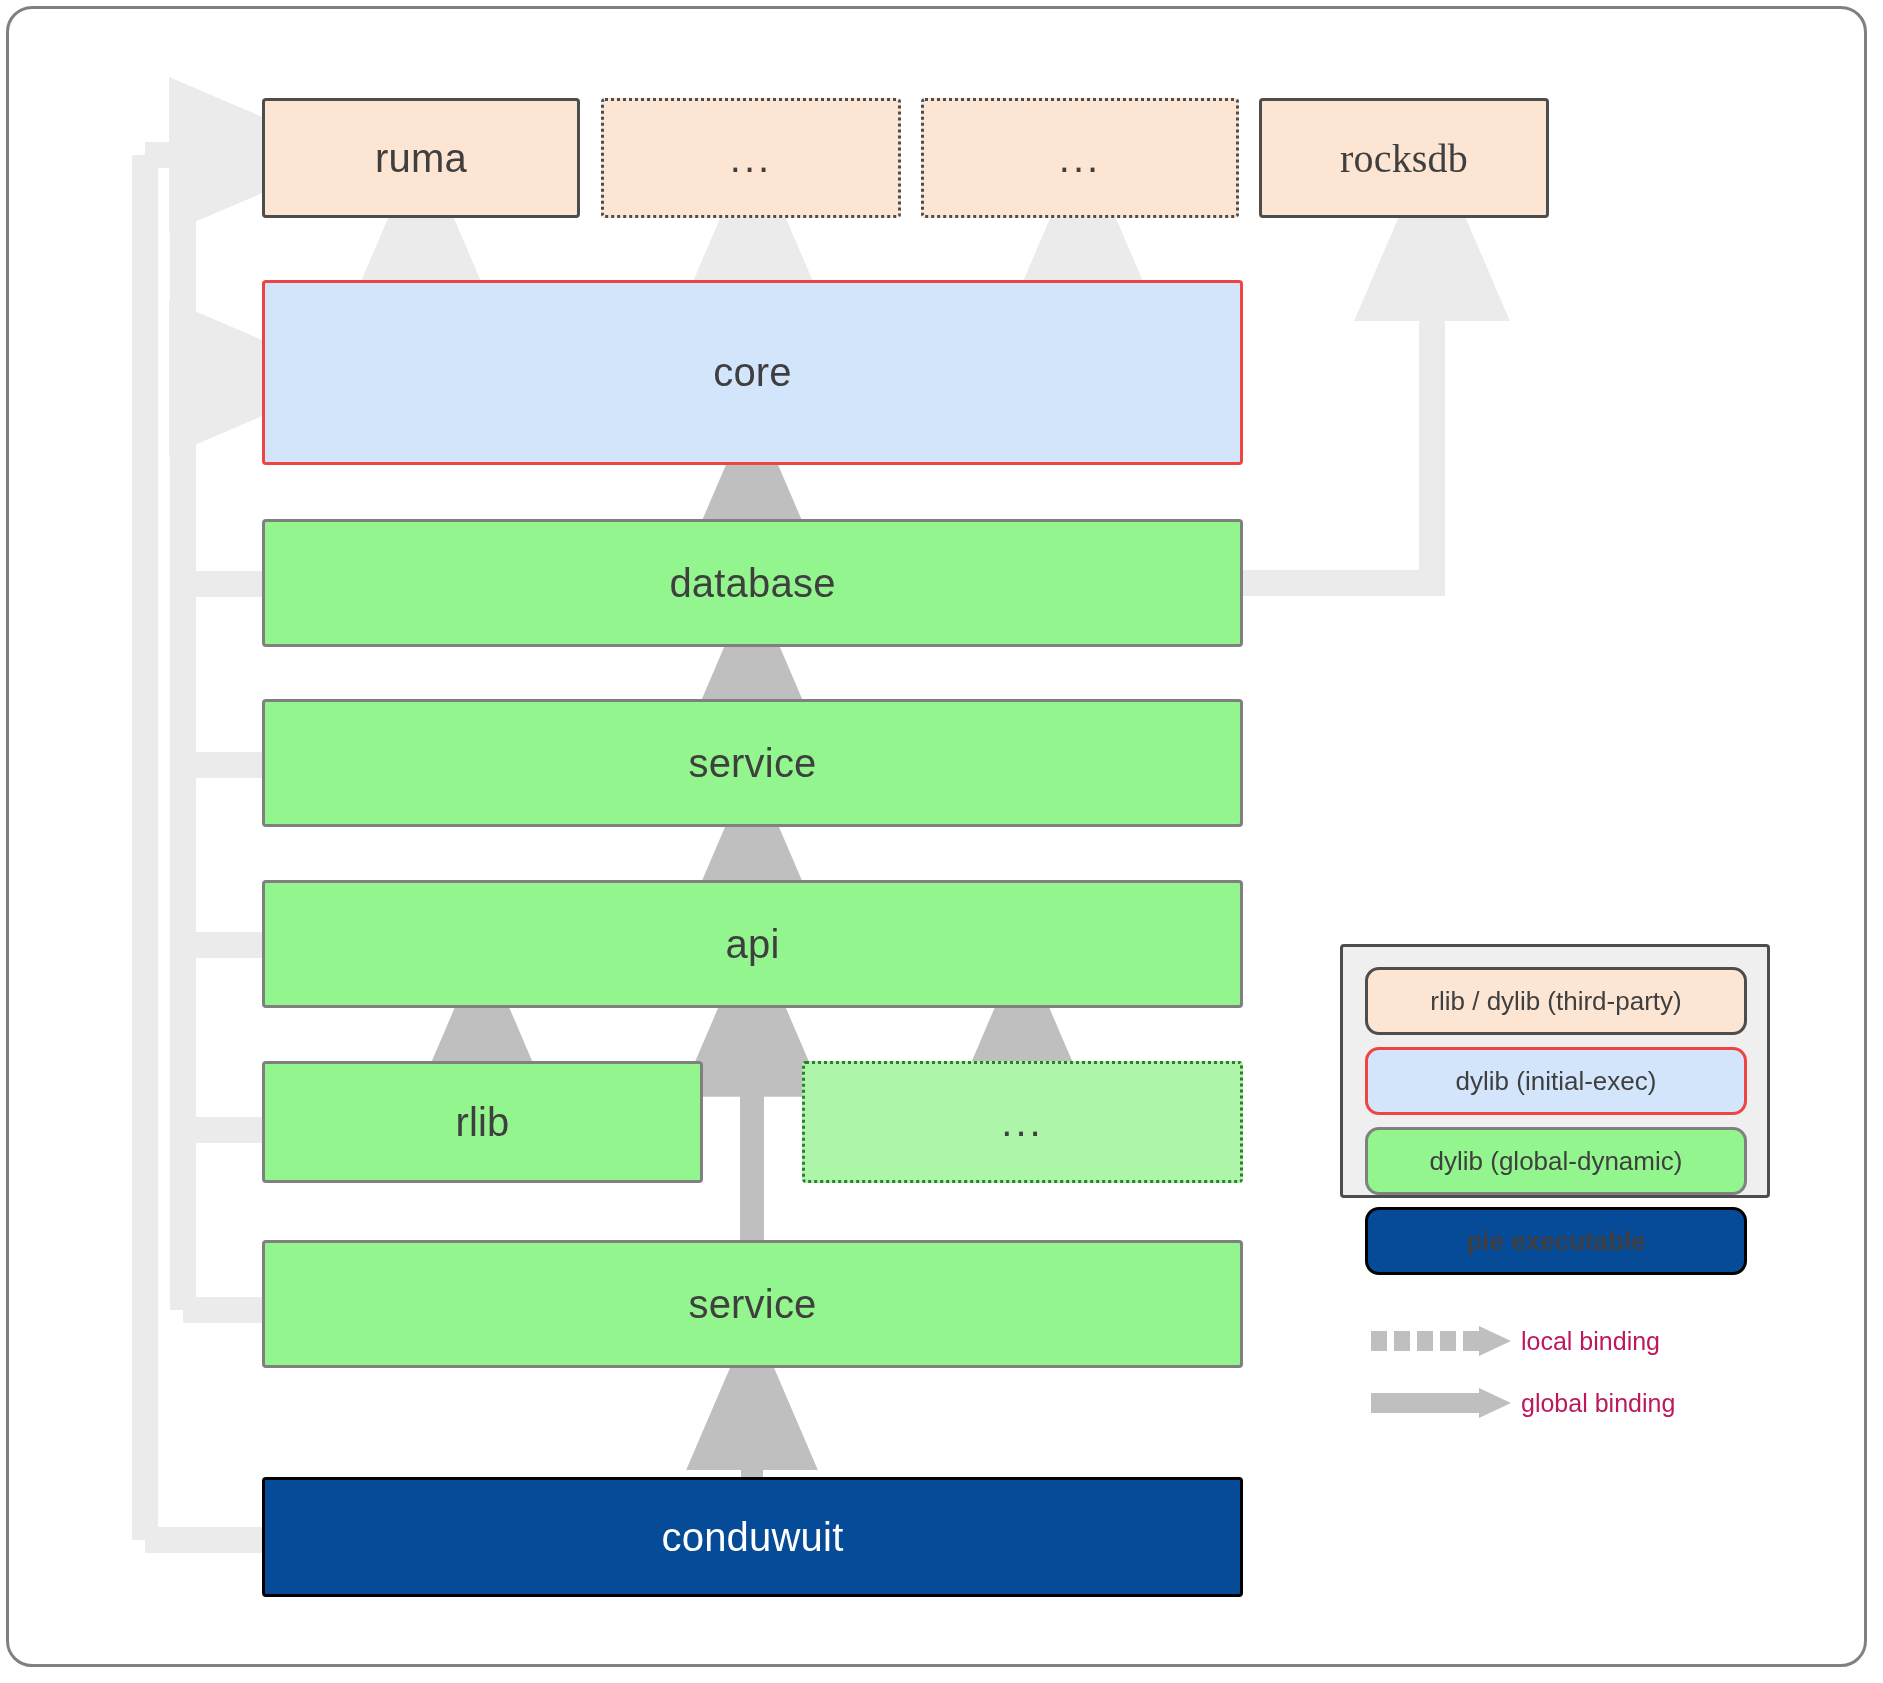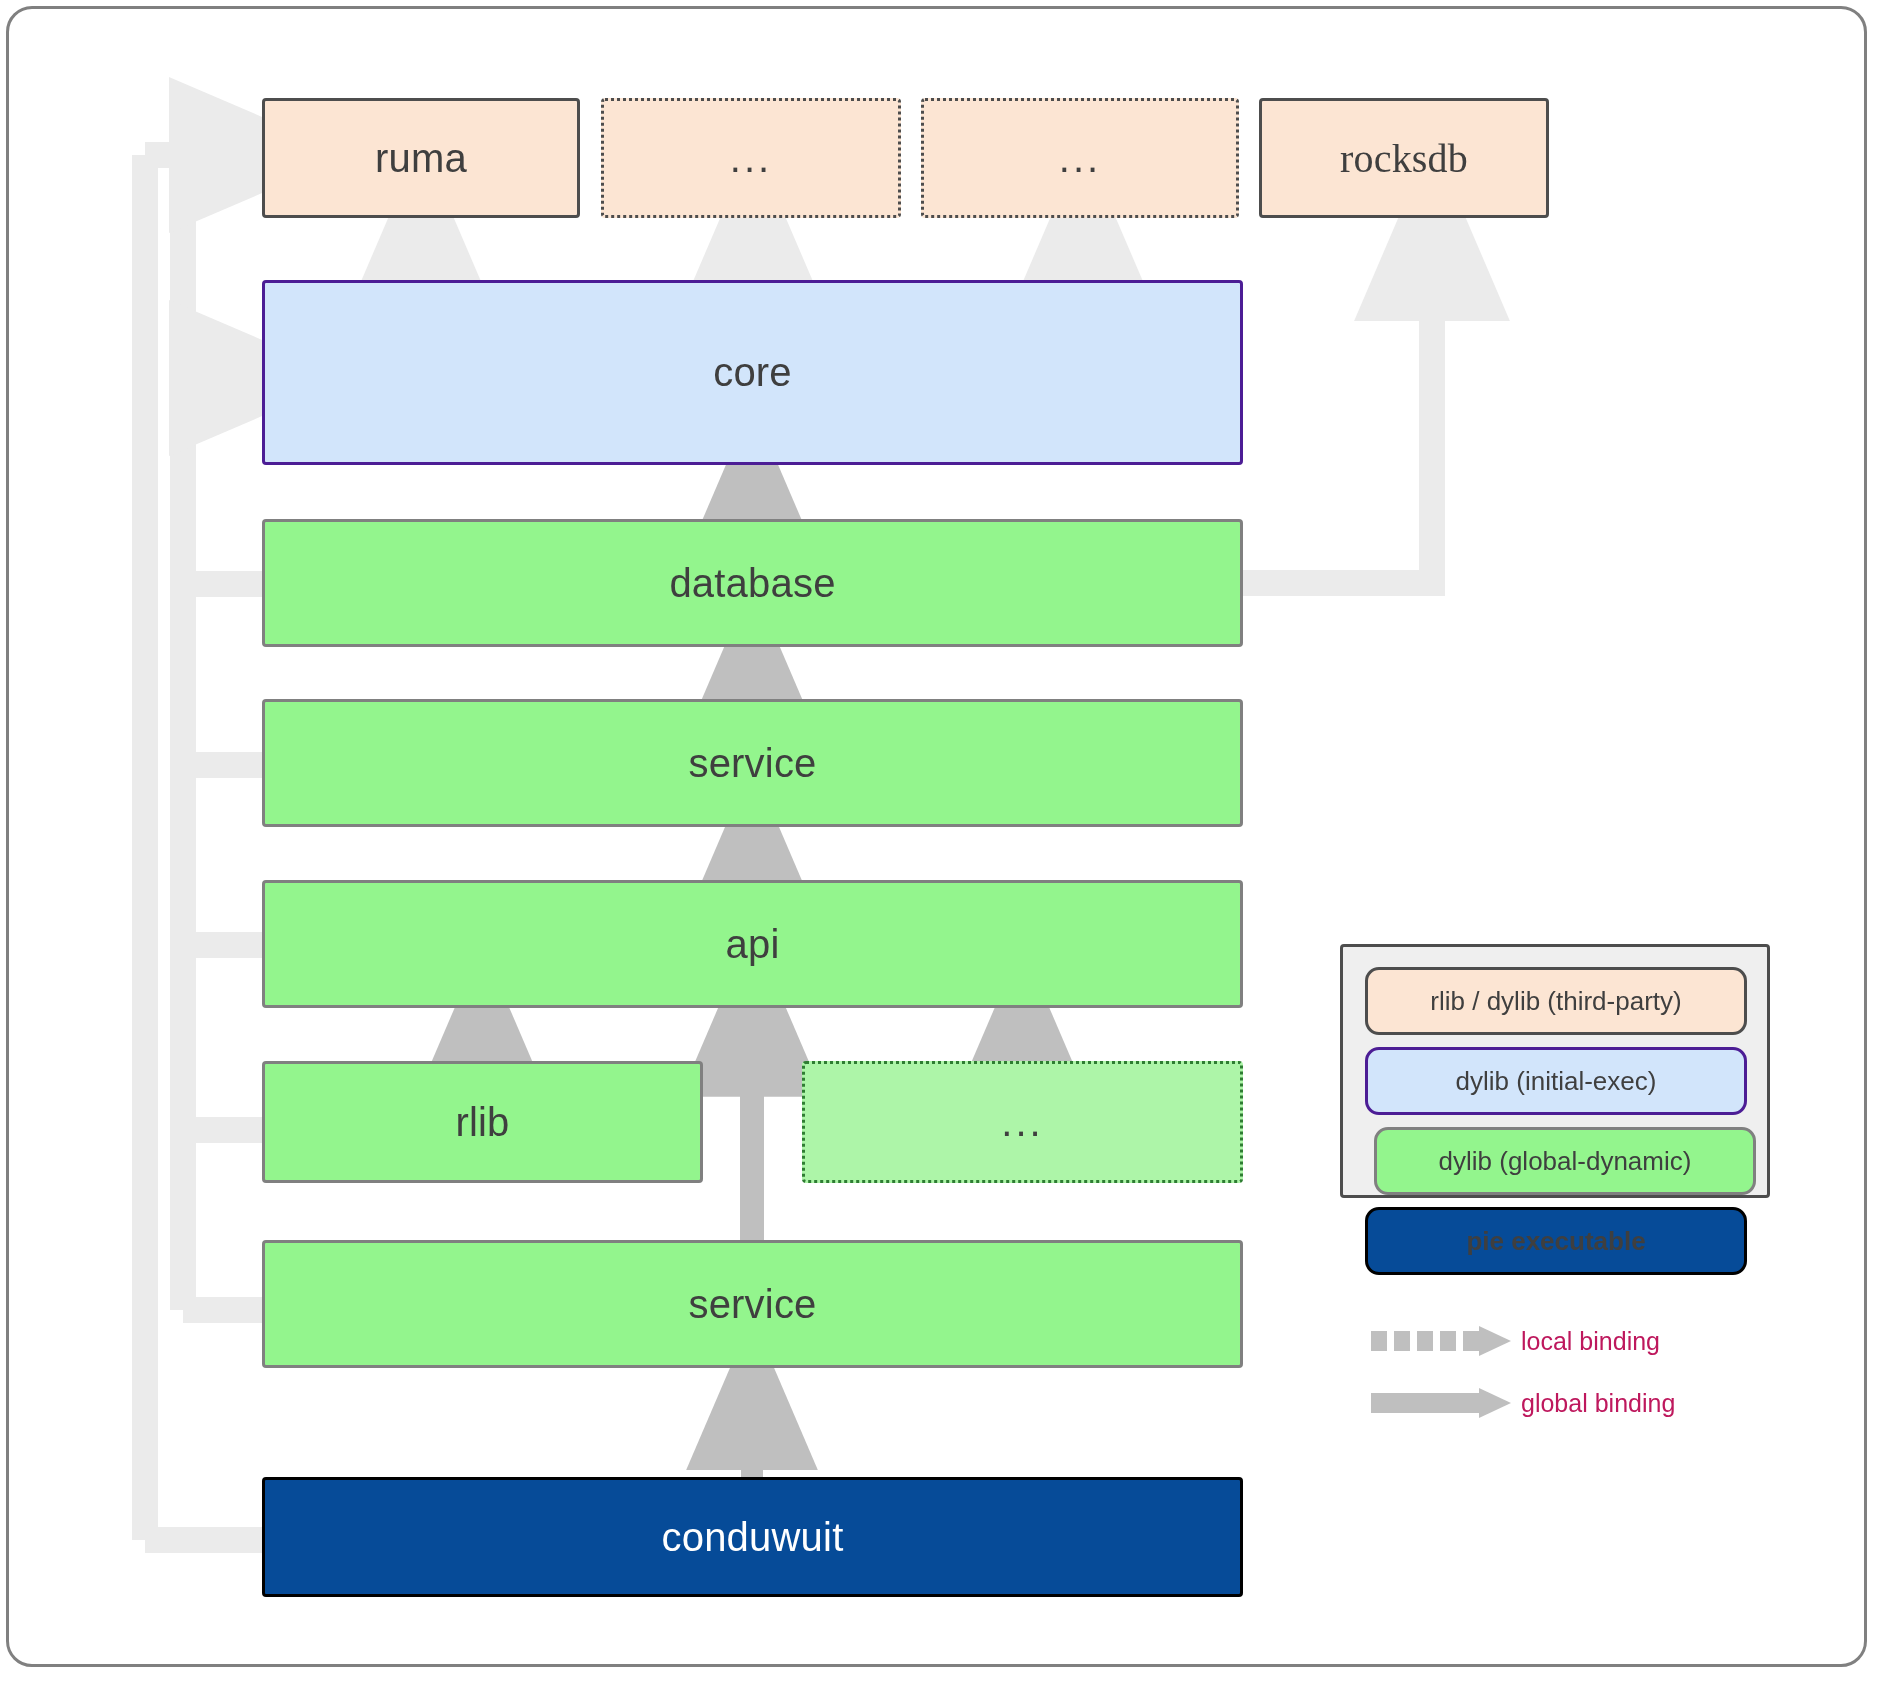--- a/index.html
+++ b/index.html
@@ -45,21 +45,21 @@
   .n-third {
     background: #fce5d3;
     border: 3px solid #4d4d4d;
   }
   .n-third-dotted {
     background: #fce5d3;
     border: 3px dotted #4d4d4d;
   }
   .n-initial {
     background: #d2e5fb;
-    border: 3px solid #4c1d95;
+    border: 3px solid #ef4444;
   }
   .n-global {
     background: #93f58d;
     border: 3px solid #808080;
   }
   .n-global-dotted {
     background: #adf5a8;
     border: 3px dotted #2e7d32;
   }
   .n-pie {
@@ -225,21 +225,21 @@
   <div id="legend">
 
     <div class="lg-box n-third" style="top:20px;">
       <span>rlib / dylib (third-party)</span>
     </div>
 
     <div class="lg-box n-initial" style="top:100px;">
       <span>dylib (initial-exec)</span>
     </div>
 
-    <div class="lg-box n-global" style="top:180px;margin-left:9px;">
+    <div class="lg-box n-global" style="top:180px;">
       <span>dylib (global-dynamic)</span>
     </div>
 
     <div class="lg-box n-pie" style="top:260px; font-weight:bold;">
       <span>pie executable</span>
     </div>
 
     <div class="lg-row" style="top:368px;">
       <svg width="150" height="40">
         <path d="M6,20 L118,20" stroke="#bfbfbf" stroke-width="20" fill="none" stroke-dasharray="16 7"></path>

